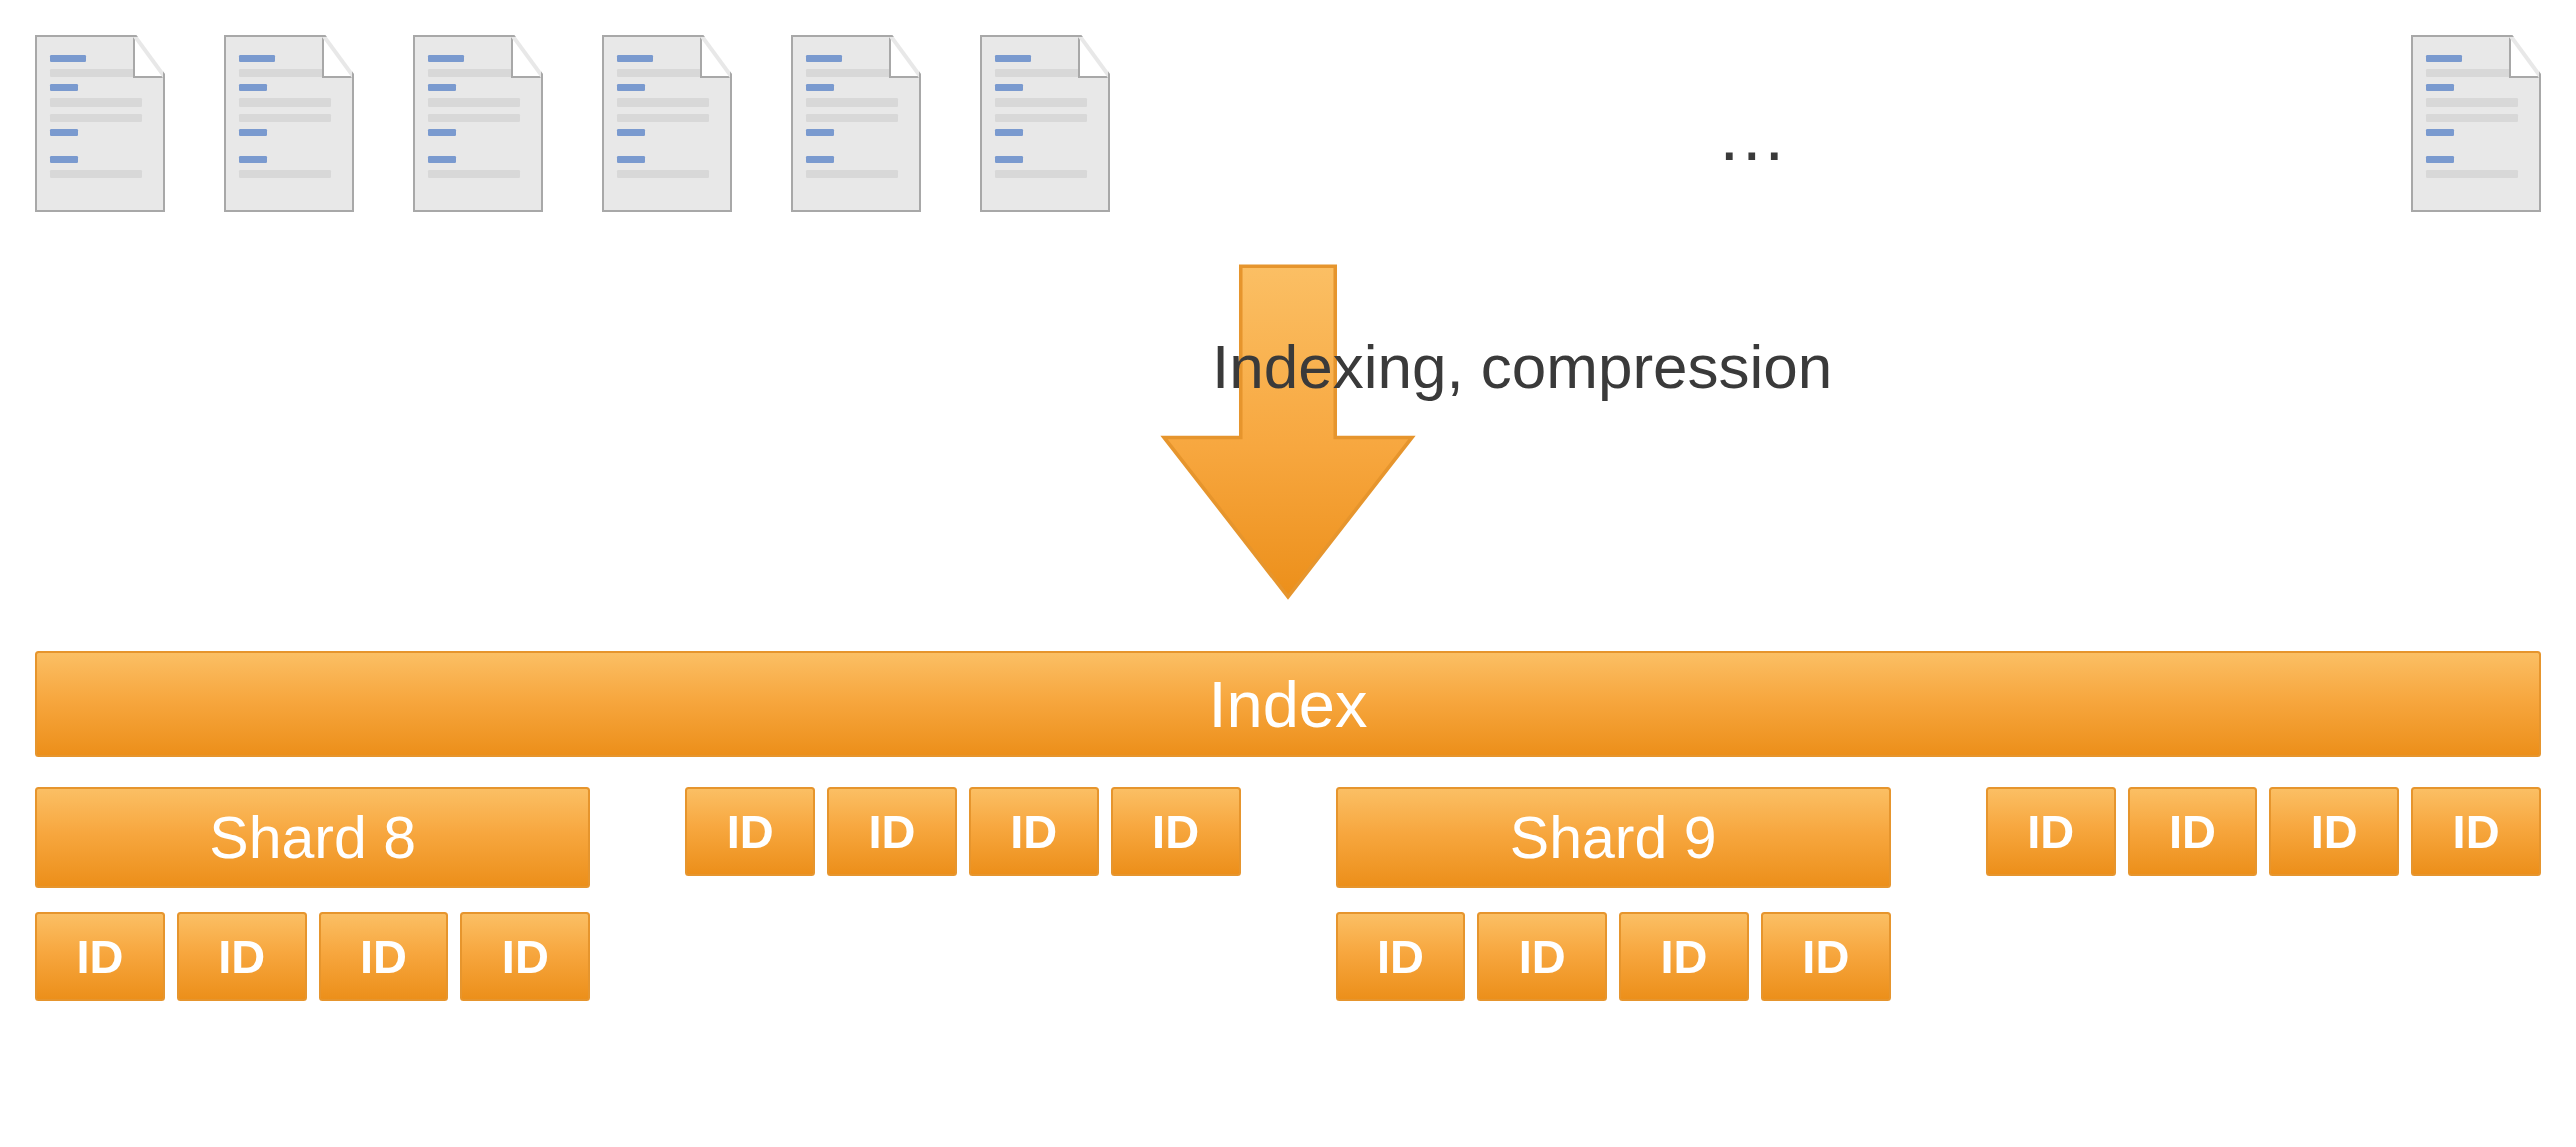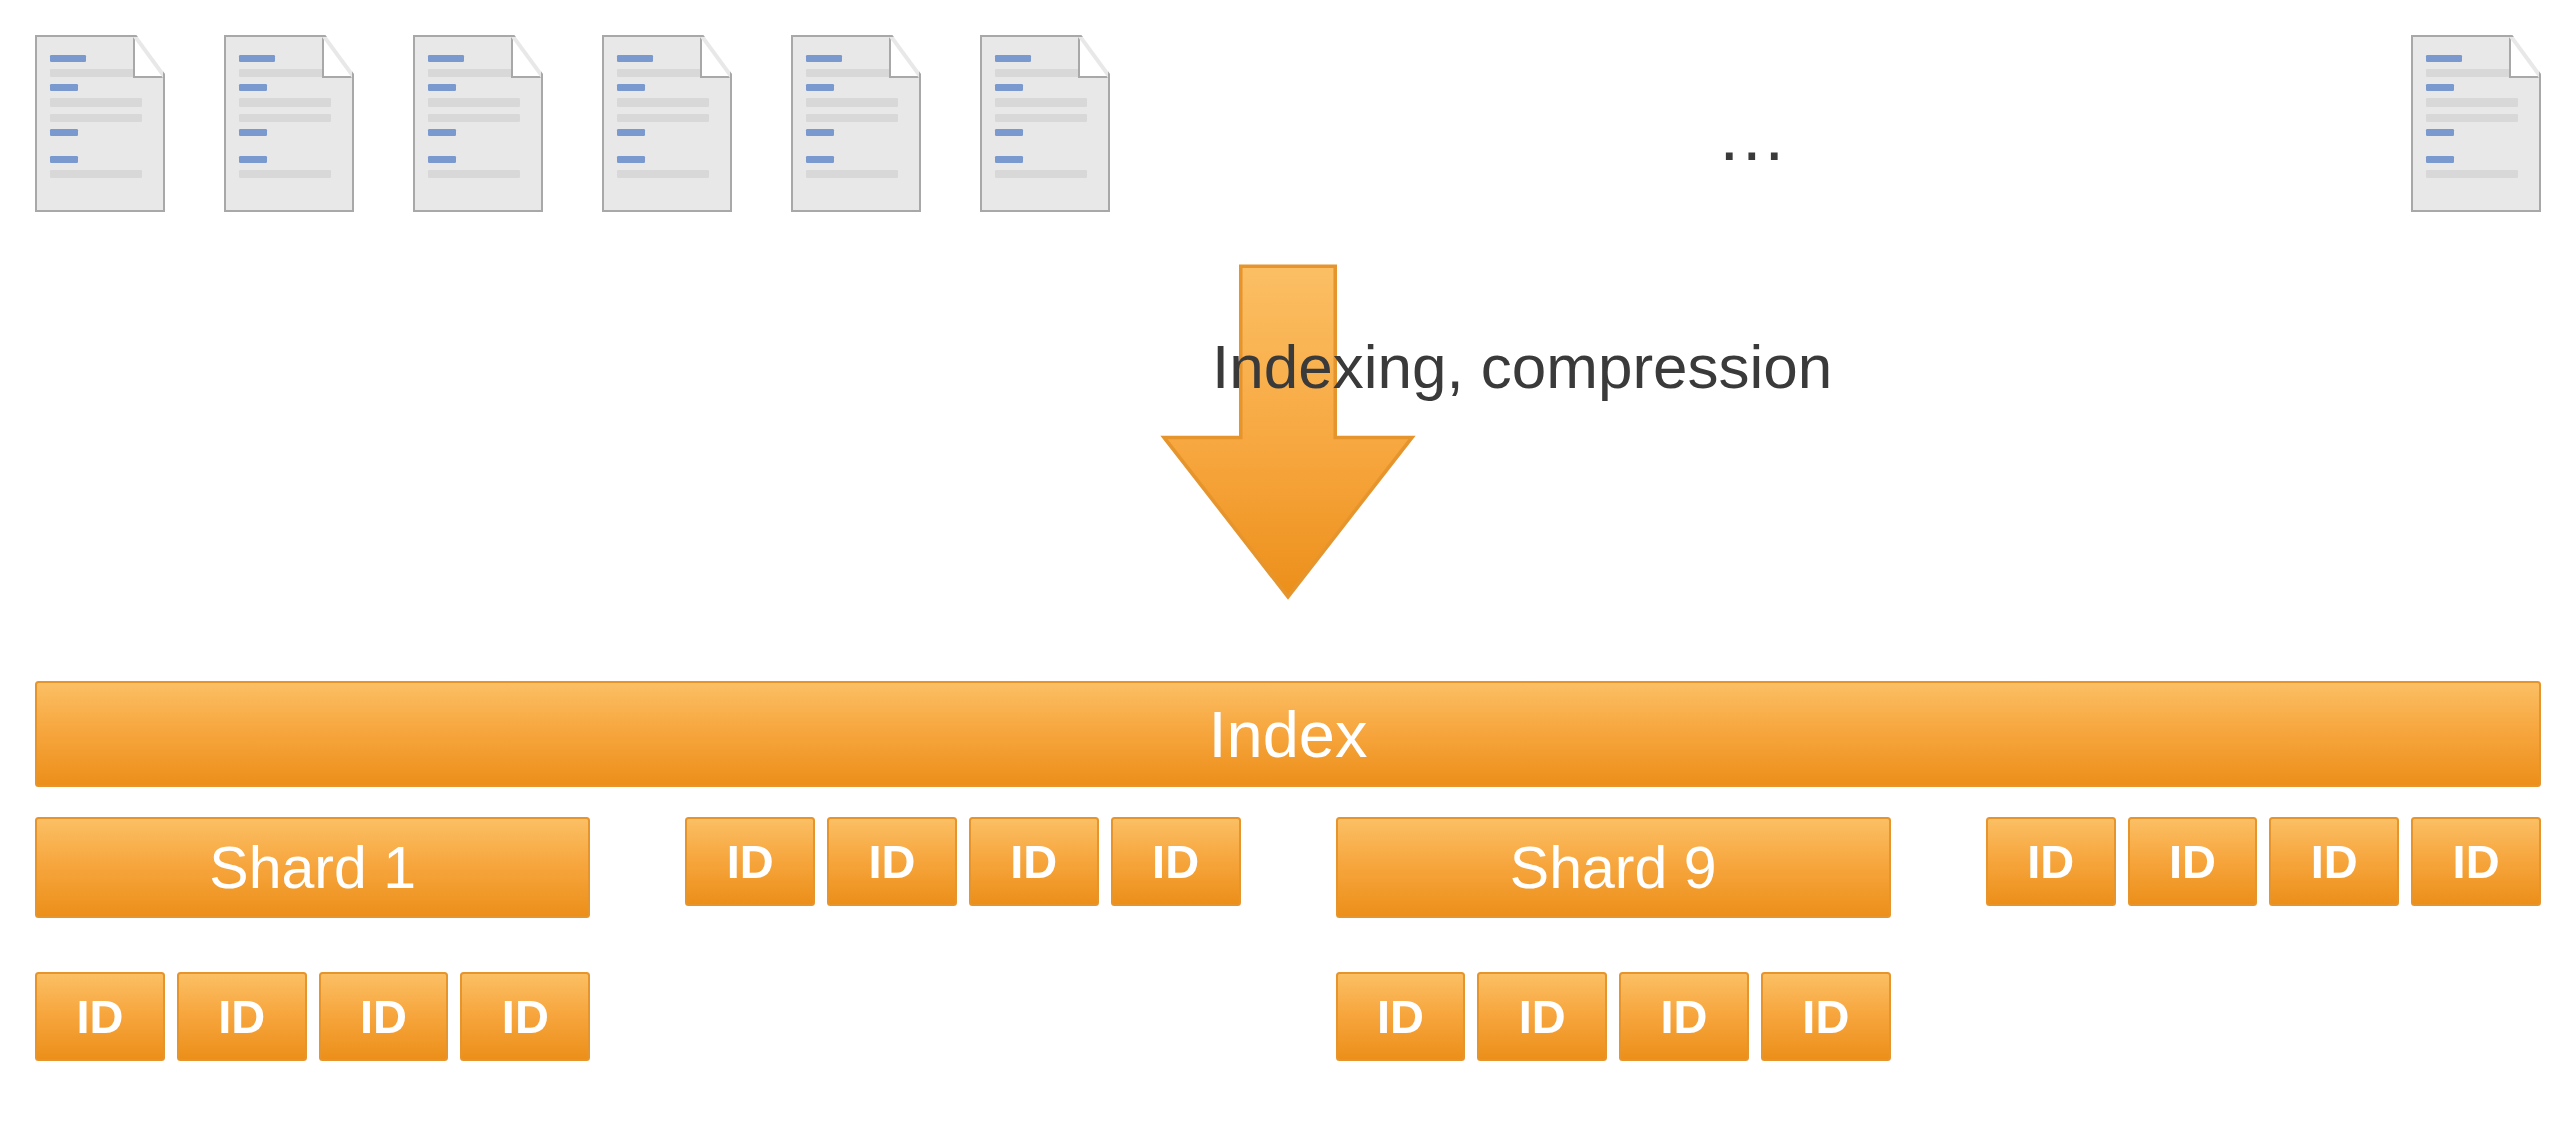--- a/index.html
+++ b/index.html
@@ -101,21 +101,20 @@
   
   .bar {
     border: 2.4px solid var(--orange-border);
     background: linear-gradient(to bottom, var(--orange-light), var(--orange-fill) 45%, var(--orange-dark));
     color: #fff;
     text-align: center;
     border-radius: 3.5px;
     display: flex;
     align-items: center;
     justify-content: center;
-    margin-top: 30px;
   }
   .index-bar {
     position: absolute;
     top: 651px;
     left: 35px;
     right: 35px;
     height: 106px;
     font-size: 65px;
   }
   .shard-row {
@@ -248,21 +247,21 @@
   </div>
   <div class="arrow-label">Indexing, compression</div>
 
   <div class="bar index-bar">
     <span>Index</span>
   </div>
 
   <div class="shard-row">
     <div class="shard-group">
       <div class="bar shard-bar">
-        <span>Shard 1</span>
+        <span>Shard 8</span>
       </div>
       <div class="id-row">
         <div class="bar id-box">
             <span>ID</span>
           </div>
         <div class="bar id-box">
             <span>ID</span>
           </div>
         <div class="bar id-box">
             <span>ID</span>

